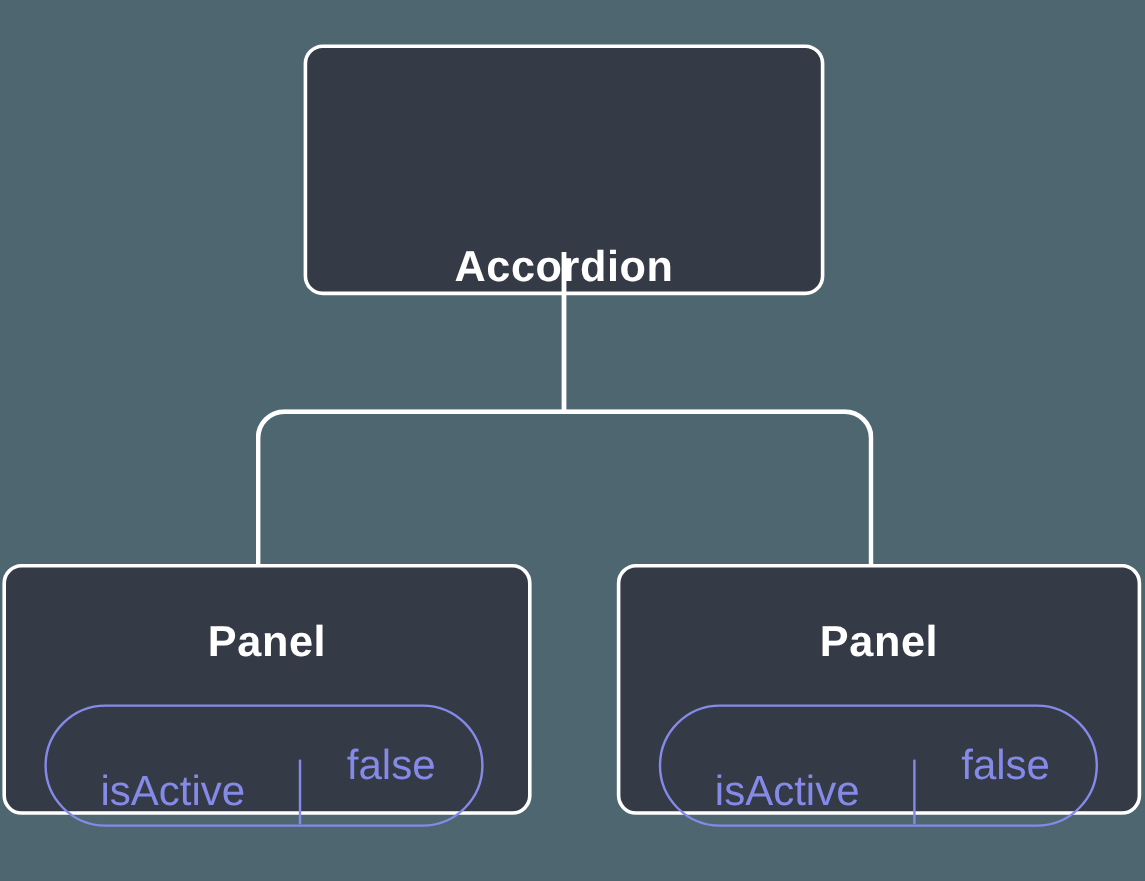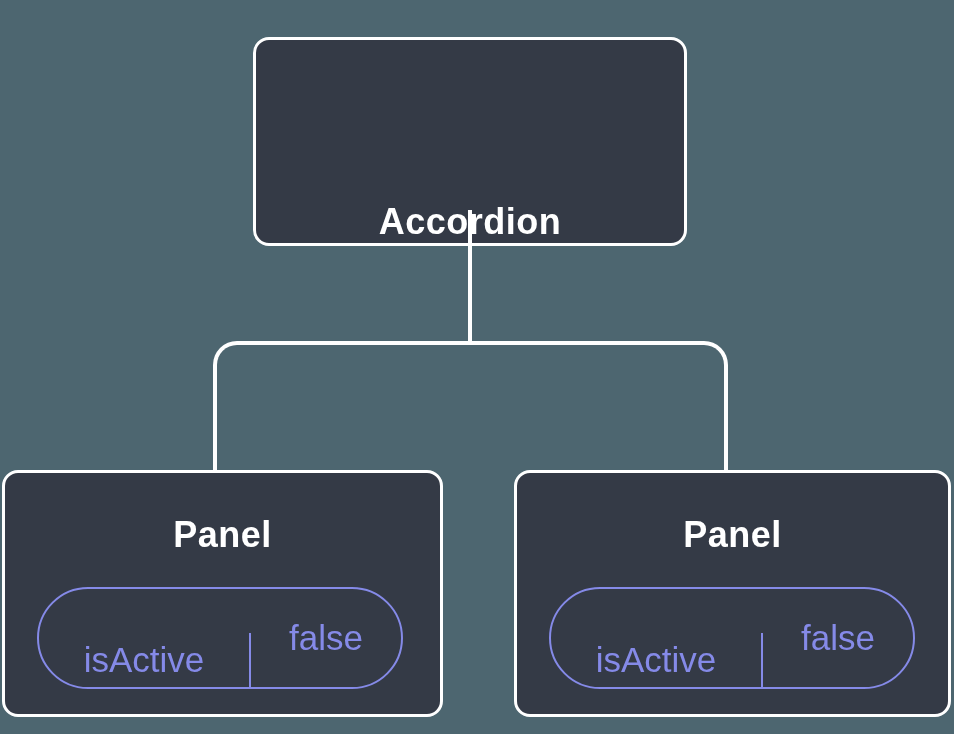--- a/index.html
+++ b/index.html
@@ -44,21 +44,21 @@
   .bracket{
     position:absolute;
     left:213px;top:341px;width:515px;height:131px;
     box-sizing:border-box;
     border-top:4px solid var(--line);
     border-left:4px solid var(--line);
     border-right:4px solid var(--line);
     border-radius:24px 24px 0 0;
   }
   .panel{
-    top:470px;height:247px;text-decoration:underline;
+    top:470px;height:209px;text-decoration:underline;
   }
   .panel-left{left:2px;width:441px;}
   .panel-right{left:514px;width:437px;}
   .panel-title{
     position:absolute;
     left:0;top:41px;width:100%;
     text-align:center;
     color:var(--text);
     font-size:36px;
     font-weight:600;

